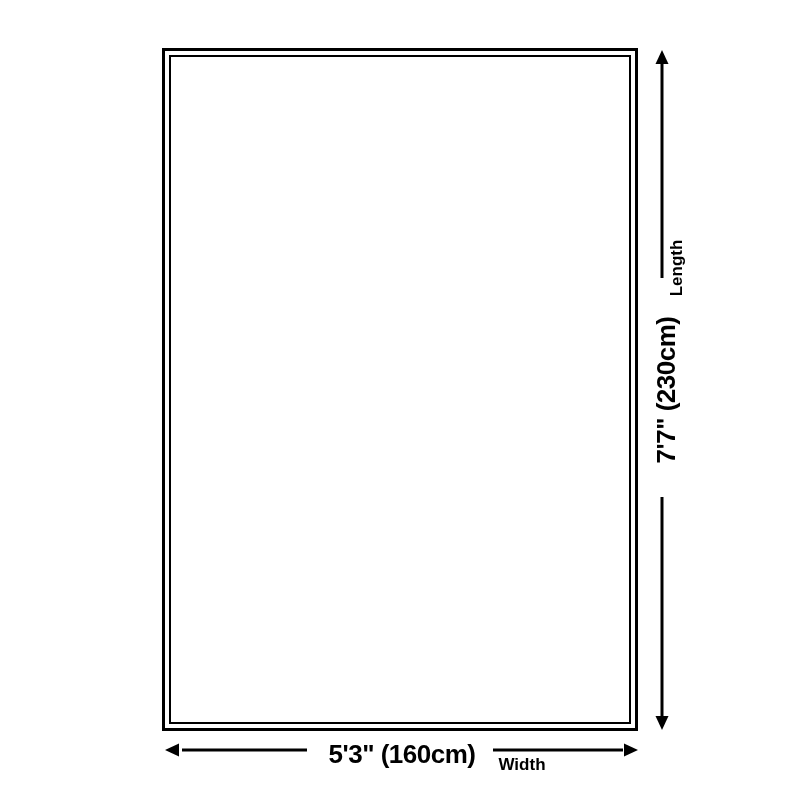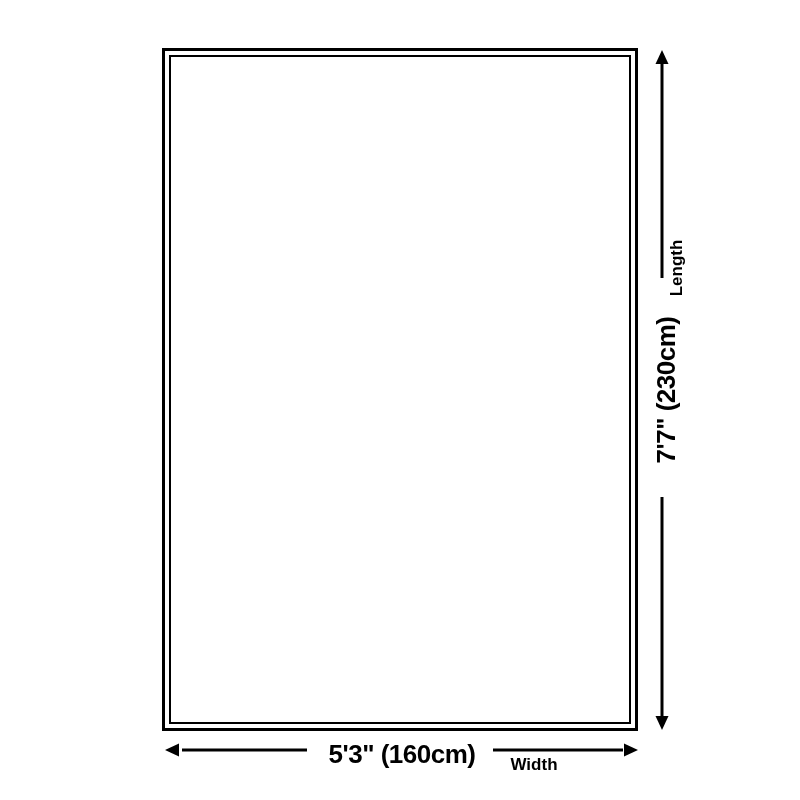--- a/index.html
+++ b/index.html
@@ -76,21 +76,21 @@
     top: 268px;
     transform: translate(-50%, -50%) rotate(-90deg);
   }
   
   .width-value {
     left: 402px;
     top: 754px;
     transform: translate(-50%, -50%);
   }
   .width-label {
-    left: 534px;
+    left: 522px;
     top: 765px;
     transform: translate(-50%, -50%);
   }
 </style>
 </head>
 <body>
 
 <div class="stage">
 
   <div class="rug-outer">

